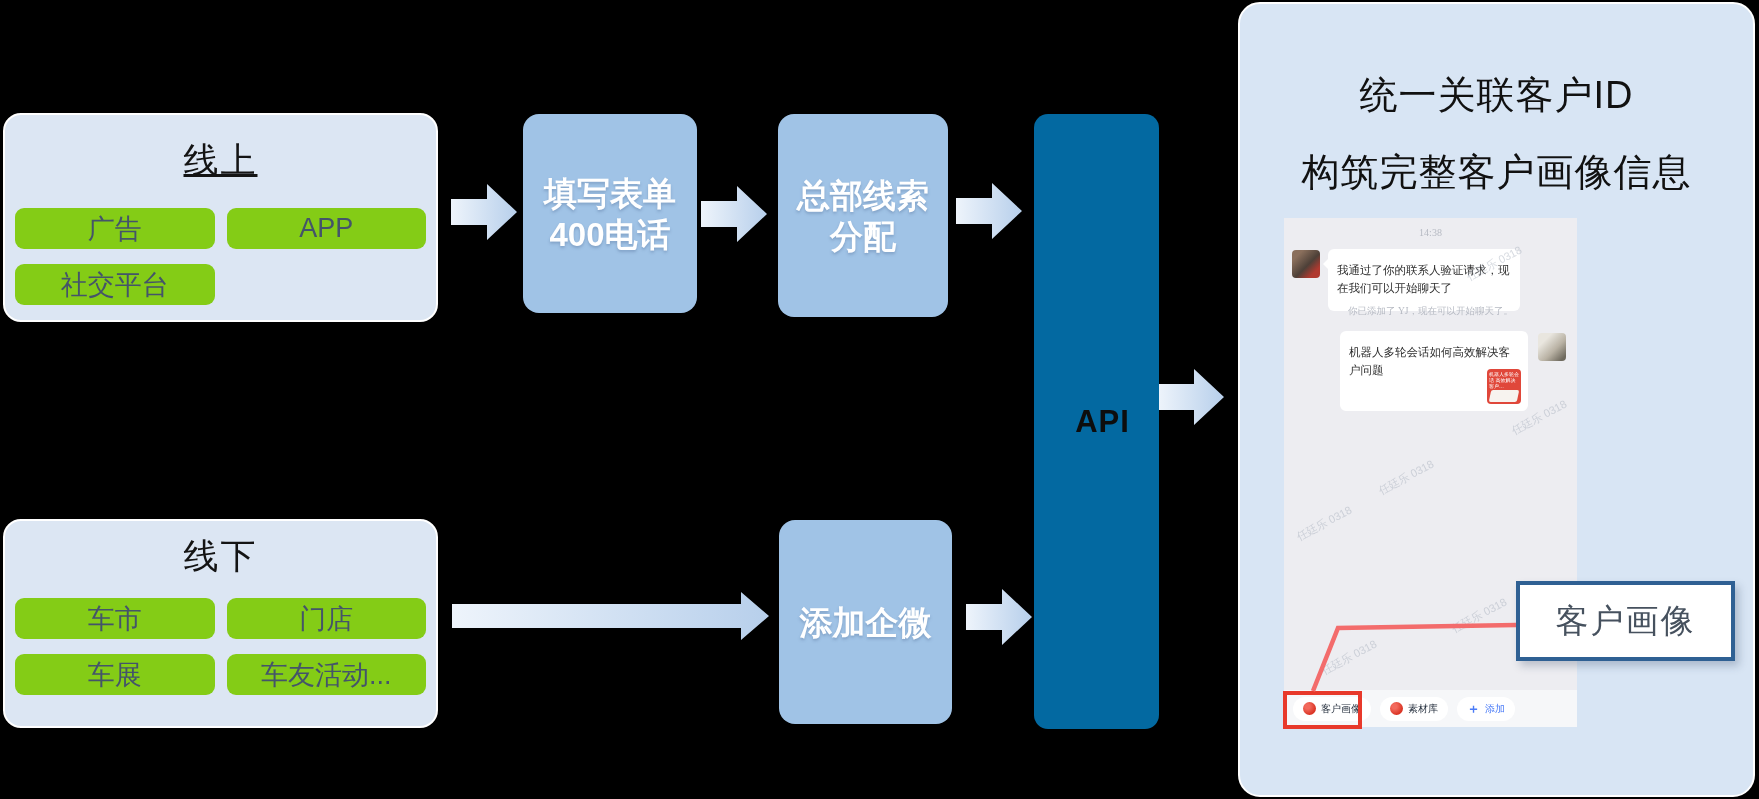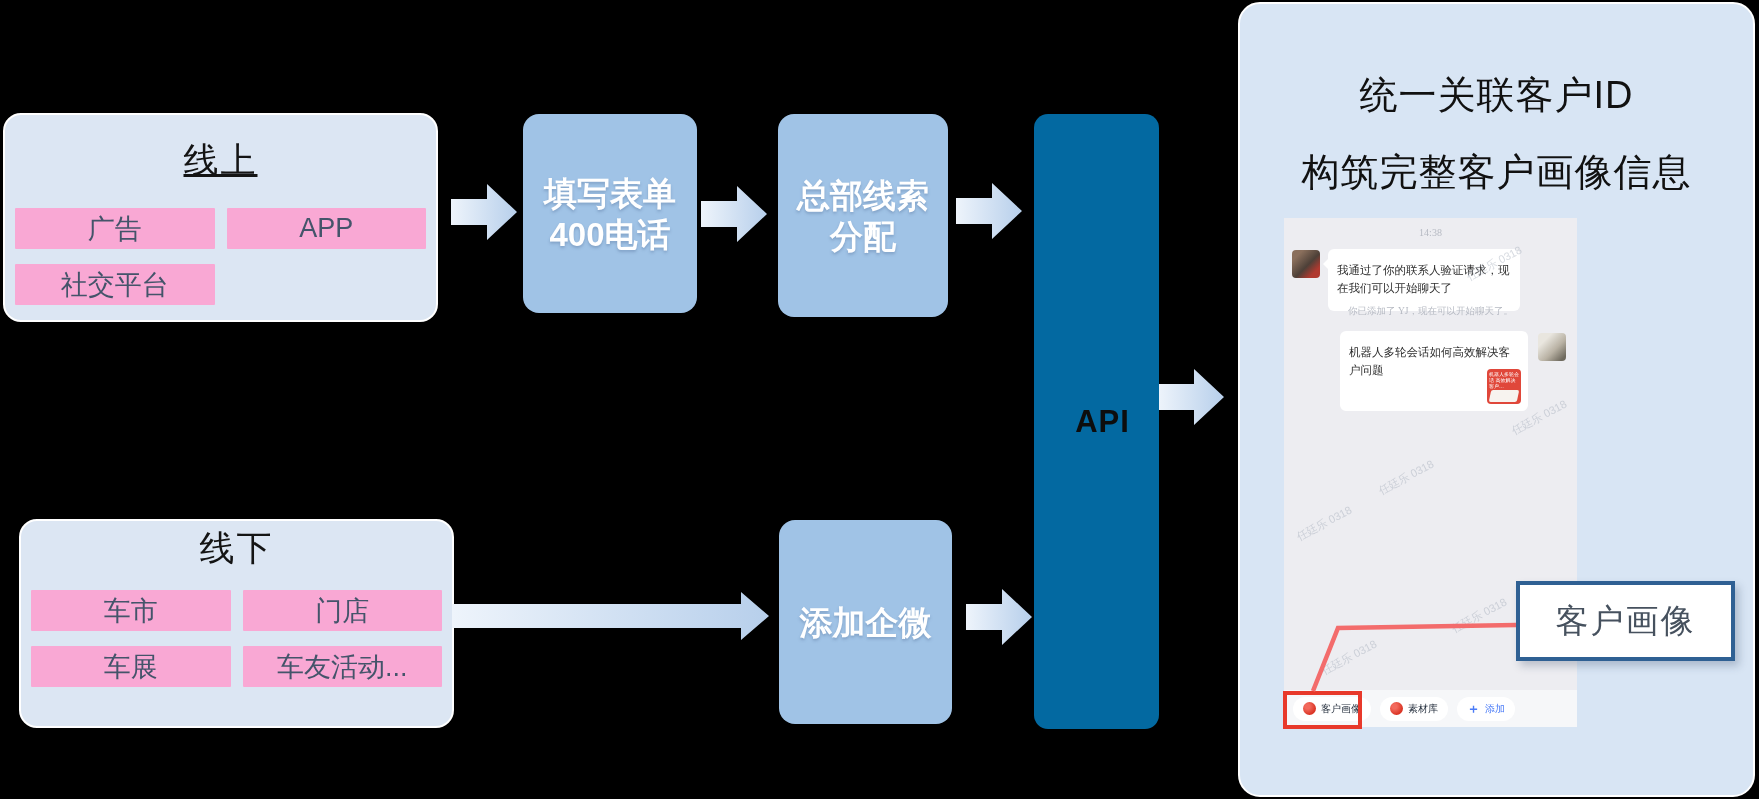--- a/index.html
+++ b/index.html
@@ -6,21 +6,21 @@
   body{width:1759px;height:799px;position:relative;overflow:hidden;
        font-family:"Liberation Sans","DejaVu Sans",sans-serif;}
   .abs{position:absolute;}
 
   
   .src-box{background:#dce6f3;border:2px solid #fff;border-radius:18px;
            box-sizing:border-box;display:flex;flex-direction:column;}
   .src-title{text-align:center;font-size:35px;color:#141414;font-weight:500;
              letter-spacing:2px;}
   .chip-grid{display:grid;grid-template-columns:1fr 1fr;gap:15px 12px;padding:0 10px;}
-  .chip{background:#f9a8d4;border-radius:1px;height:41px;display:flex;align-items:center;
+  .chip{background:#84cc16;border-radius:9px;height:41px;display:flex;align-items:center;
         justify-content:center;font-size:27px;color:#44546a;}
 
   
   .step-box{background:#a0c3e6;border-radius:16px;display:flex;flex-direction:column;
             align-items:center;justify-content:center;gap:8px;}
   .step-box span{color:#fff;font-size:33px;font-weight:bold;
                  text-shadow:0 2px 3px rgba(90,120,160,.45);line-height:1;}
 
   
   .api-box{background:#0369a1;border-radius:14px;display:flex;align-items:center;
@@ -84,21 +84,21 @@
 
 <div class="abs src-box" style="left:3px;top:113px;width:435px;height:209px;padding-top:22px;">
   <div class="src-title" style="margin-bottom:24px;text-decoration:underline;">线上</div>
   <div class="chip-grid">
     <div class="chip">广告</div>
     <div class="chip">APP</div>
     <div class="chip">社交平台</div>
   </div>
 </div>
 
-<div class="abs src-box" style="left:19px;top:519px;width:435px;height:209px;padding-top:4px;">
+<div class="abs src-box" style="left:3px;top:519px;width:435px;height:209px;padding-top:12px;">
   <div class="src-title" style="margin-bottom:18px;">线下</div>
   <div class="chip-grid">
     <div class="chip">车市</div>
     <div class="chip">门店</div>
     <div class="chip">车展</div>
     <div class="chip">车友活动...</div>
   </div>
 </div>
 
 <svg class="abs" style="left:450px;top:184px;" width="68" height="56" viewBox="0 0 66 56">

